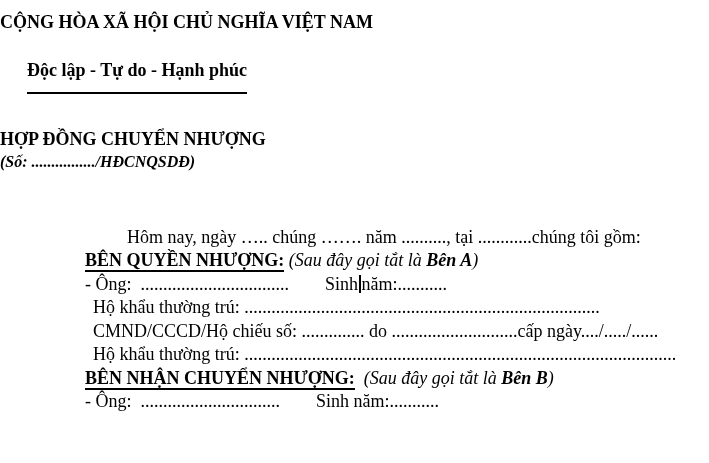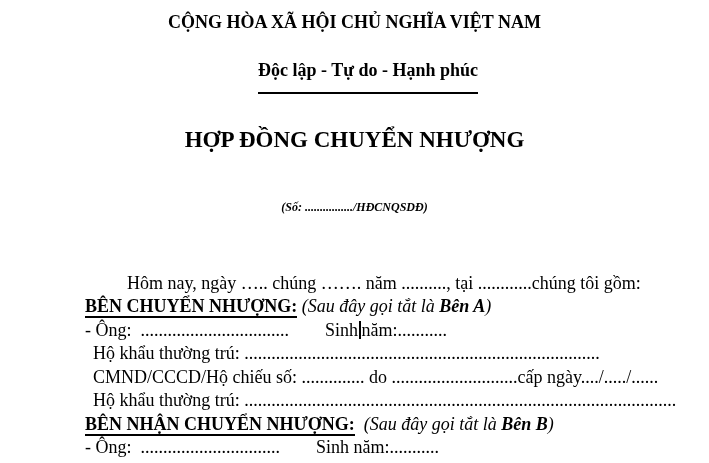--- a/index.html
+++ b/index.html
@@ -12,46 +12,44 @@
     width: 709px;
     height: 463px;
     background: #ffffff;
     color: #000000;
     font-family: "Liberation Serif", "DejaVu Serif", serif;
     overflow: hidden;
     box-sizing: border-box;
     padding-top: 10px;
   }
   .center {
-    text-align: center;
   }
   .bold { font-weight: bold; }
   .italic { font-style: italic; }
   .hline {
     font-size: 18px;
     line-height: 24px;
     white-space: pre;
   }
   .motto-underline {
     border-bottom: 2px solid #000000;
     padding-bottom: 12px;
   }
   .title-block {
     margin-top: 22px;
   }
   .title-line {
-    font-size: 23px;
+    font-size: 18px;
     line-height: 23px;
     white-space: pre;
   }
   .so-line {
-    font-size: 12px;
+    font-size: 16px;
     line-height: 21px;
     white-space: pre;
-    margin-top: 46px;
   }
   .doc-body {
     margin-top: 30px;
     font-size: 18px;
     line-height: 23.5px;
     padding-left: 58px;
   }
   .line {
     white-space: pre;
     height: 23.5px;
@@ -89,21 +87,21 @@
     <div class="so-line bold italic">(Số: ................/HĐCNQSDĐ)</div>
   </div>
 
   <div class="doc-body">
 
     <div class="line intro">
       <span>Hôm nay, ngày ….. chúng ……. năm .........., tại ............chúng tôi gồm:</span>
     </div>
 
     <div class="line">
-      <span class="party-heading">BÊN CHUYỂN NHƯỢNG:</span><span class="italic"> (Sau đây gọi tắt là </span><span class="italic bold">Bên A</span><span class="italic">)</span>
+      <span class="party-heading">BÊN QUYỀN NHƯỢNG:</span><span class="italic"> (Sau đây gọi tắt là </span><span class="italic bold">Bên A</span><span class="italic">)</span>
     </div>
 
     <div class="line">
       <span>- Ông:  .................................        Sinh</span><span class="caret"></span><span>năm:...........</span>
     </div>
 
 
     <div class="line sub">
       <span>Hộ khẩu thường trú: ...............................................................................</span>
     </div>

